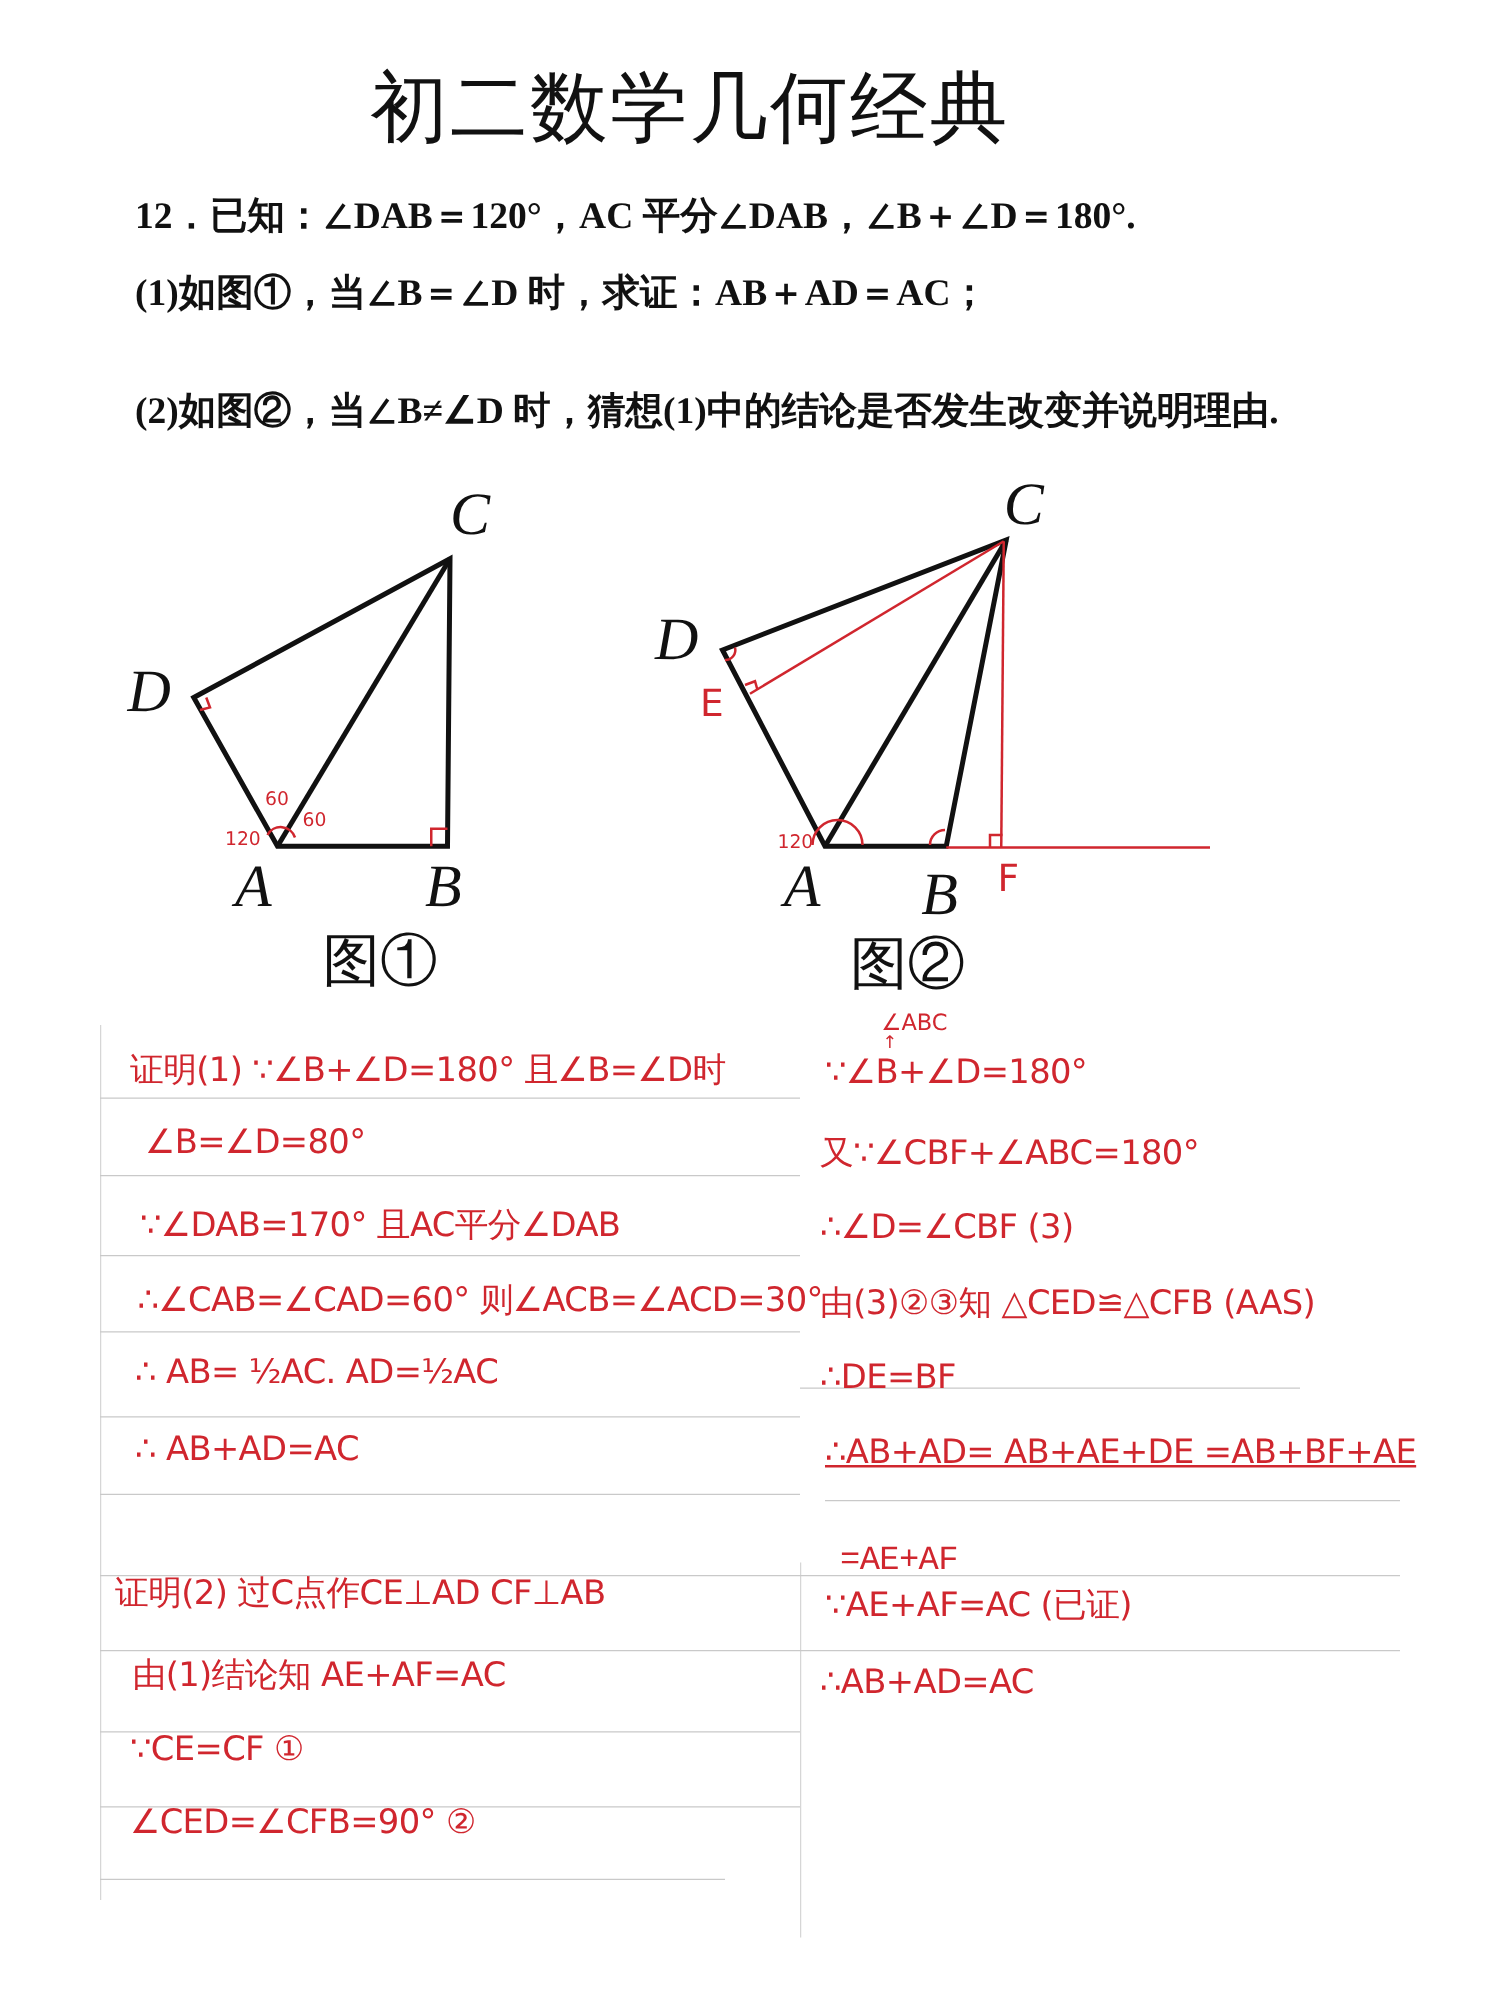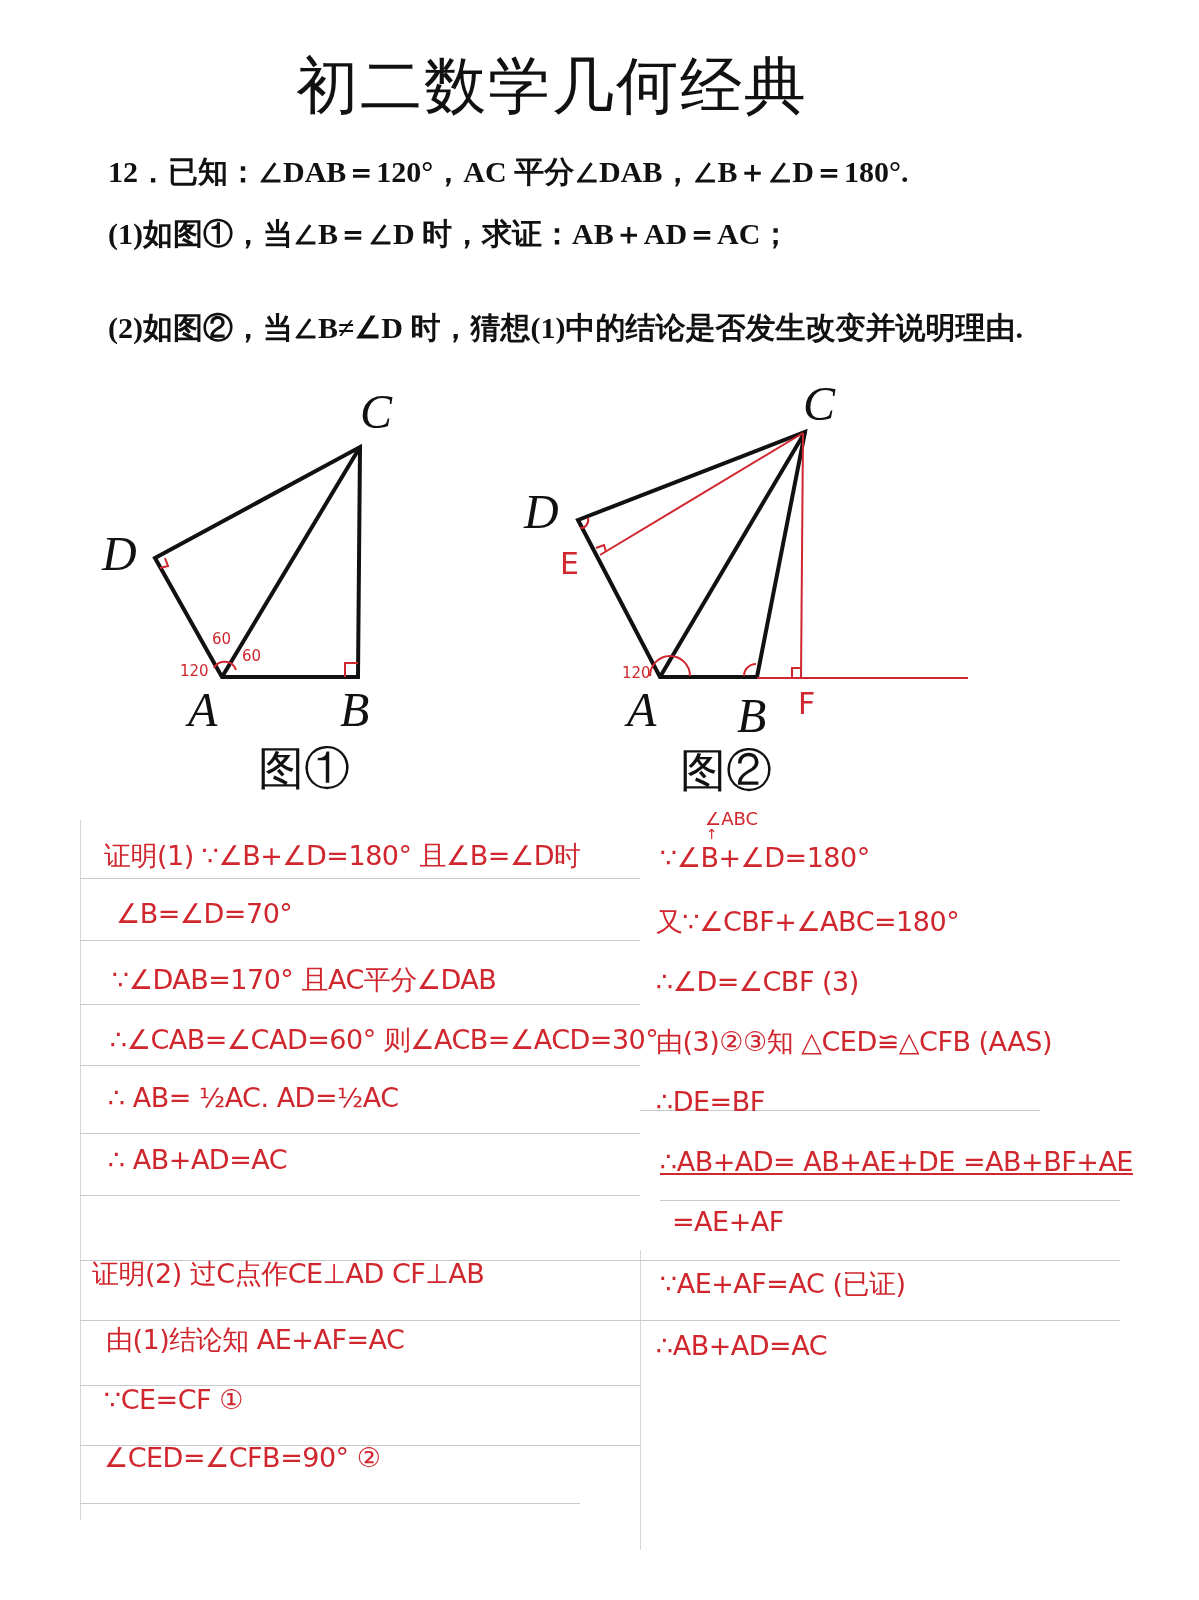--- a/index.html
+++ b/index.html
@@ -82,34 +82,34 @@
 <div class="rule" style="left:80px;top:1195px;width:560px;"></div>
 <div class="rule" style="left:80px;top:1260px;width:1040px;"></div>
 <div class="rule" style="left:80px;top:1320px;width:1040px;"></div>
 <div class="rule" style="left:80px;top:1385px;width:560px;"></div>
 <div class="rule" style="left:80px;top:1445px;width:560px;"></div>
 <div class="rule" style="left:80px;top:1503px;width:500px;"></div>
 <div class="rule" style="left:640px;top:1110px;width:400px;"></div>
 <div class="rule" style="left:660px;top:1200px;width:460px;"></div>
 
 <div class="hw" style="left:104px;top:838px;">证明(1)  ∵∠B+∠D=180°  且∠B=∠D时</div>
-<div class="hw" style="left:116px;top:898px;">∠B=∠D=70°</div>
+<div class="hw" style="left:116px;top:898px;">∠B=∠D=80°</div>
 <div class="hw" style="left:112px;top:962px;">∵∠DAB=170°  且AC平分∠DAB</div>
 <div class="hw" style="left:110px;top:1022px;">∴∠CAB=∠CAD=60°    则∠ACB=∠ACD=30°</div>
 <div class="hw" style="left:108px;top:1082px;">∴ AB= ½AC.   AD=½AC</div>
 <div class="hw" style="left:108px;top:1144px;">∴ AB+AD=AC</div>
 
 <div class="hw" style="left:92px;top:1256px;">证明(2)  过C点作CE⊥AD  CF⊥AB</div>
 <div class="hw" style="left:106px;top:1322px;">由(1)结论知 AE+AF=AC</div>
 <div class="hw" style="left:104px;top:1384px;">∵CE=CF ①</div>
 <div class="hw" style="left:104px;top:1442px;">∠CED=∠CFB=90° ②</div>
 
 <div class="note-red" style="left:705px;top:808px;font-size:18px;">∠ABC</div>
 <div class="note-red" style="left:706px;top:826px;font-size:14px;">↑</div>
 <div class="hw" style="left:660px;top:842px;">∵∠B+∠D=180°</div>
 <div class="hw" style="left:656px;top:904px;">又∵∠CBF+∠ABC=180°</div>
 <div class="hw" style="left:656px;top:966px;">∴∠D=∠CBF  (3)</div>
 <div class="hw" style="left:656px;top:1024px;">由(3)②③知 △CED≌△CFB (AAS)</div>
 <div class="hw" style="left:656px;top:1086px;">∴DE=BF</div>
 <div class="hw" style="left:660px;top:1146px;text-decoration:underline;">∴AB+AD= AB+AE+DE =AB+BF+AE</div>
-<div class="hw" style="left:672px;top:1206px;">=AE+AF</div>
+<div class="hw" style="left:672px;top:1234px;font-family:Liberation Mono, monospace;">=AE+AF</div>
 <div class="hw" style="left:660px;top:1266px;">∵AE+AF=AC (已证)</div>
 <div class="hw" style="left:656px;top:1330px;">∴AB+AD=AC</div>
 
 </body></html>

